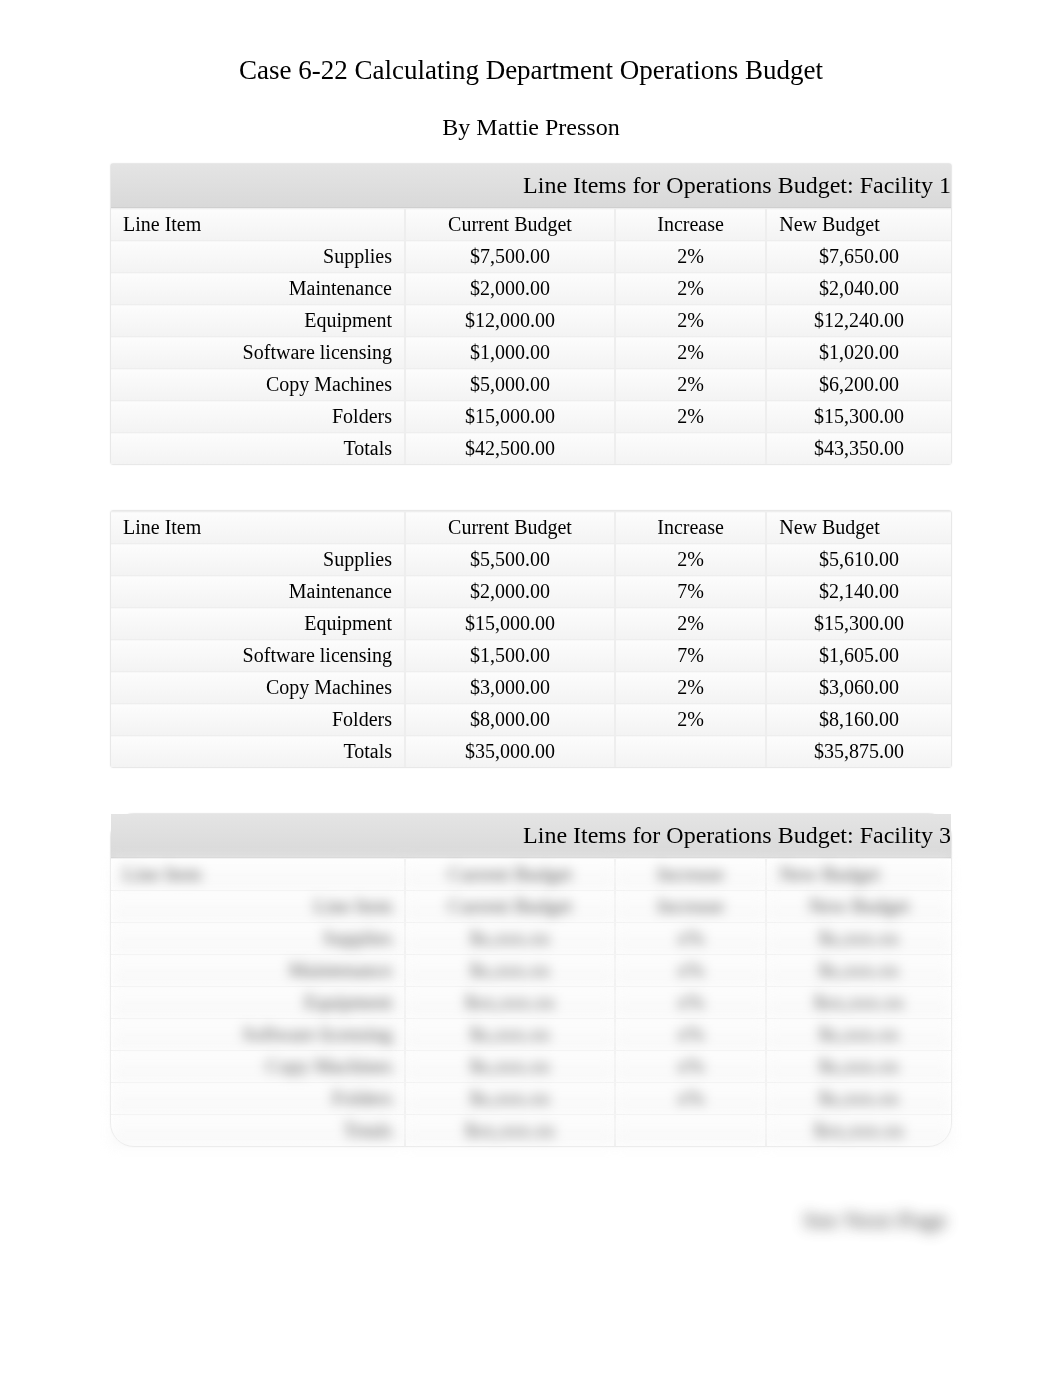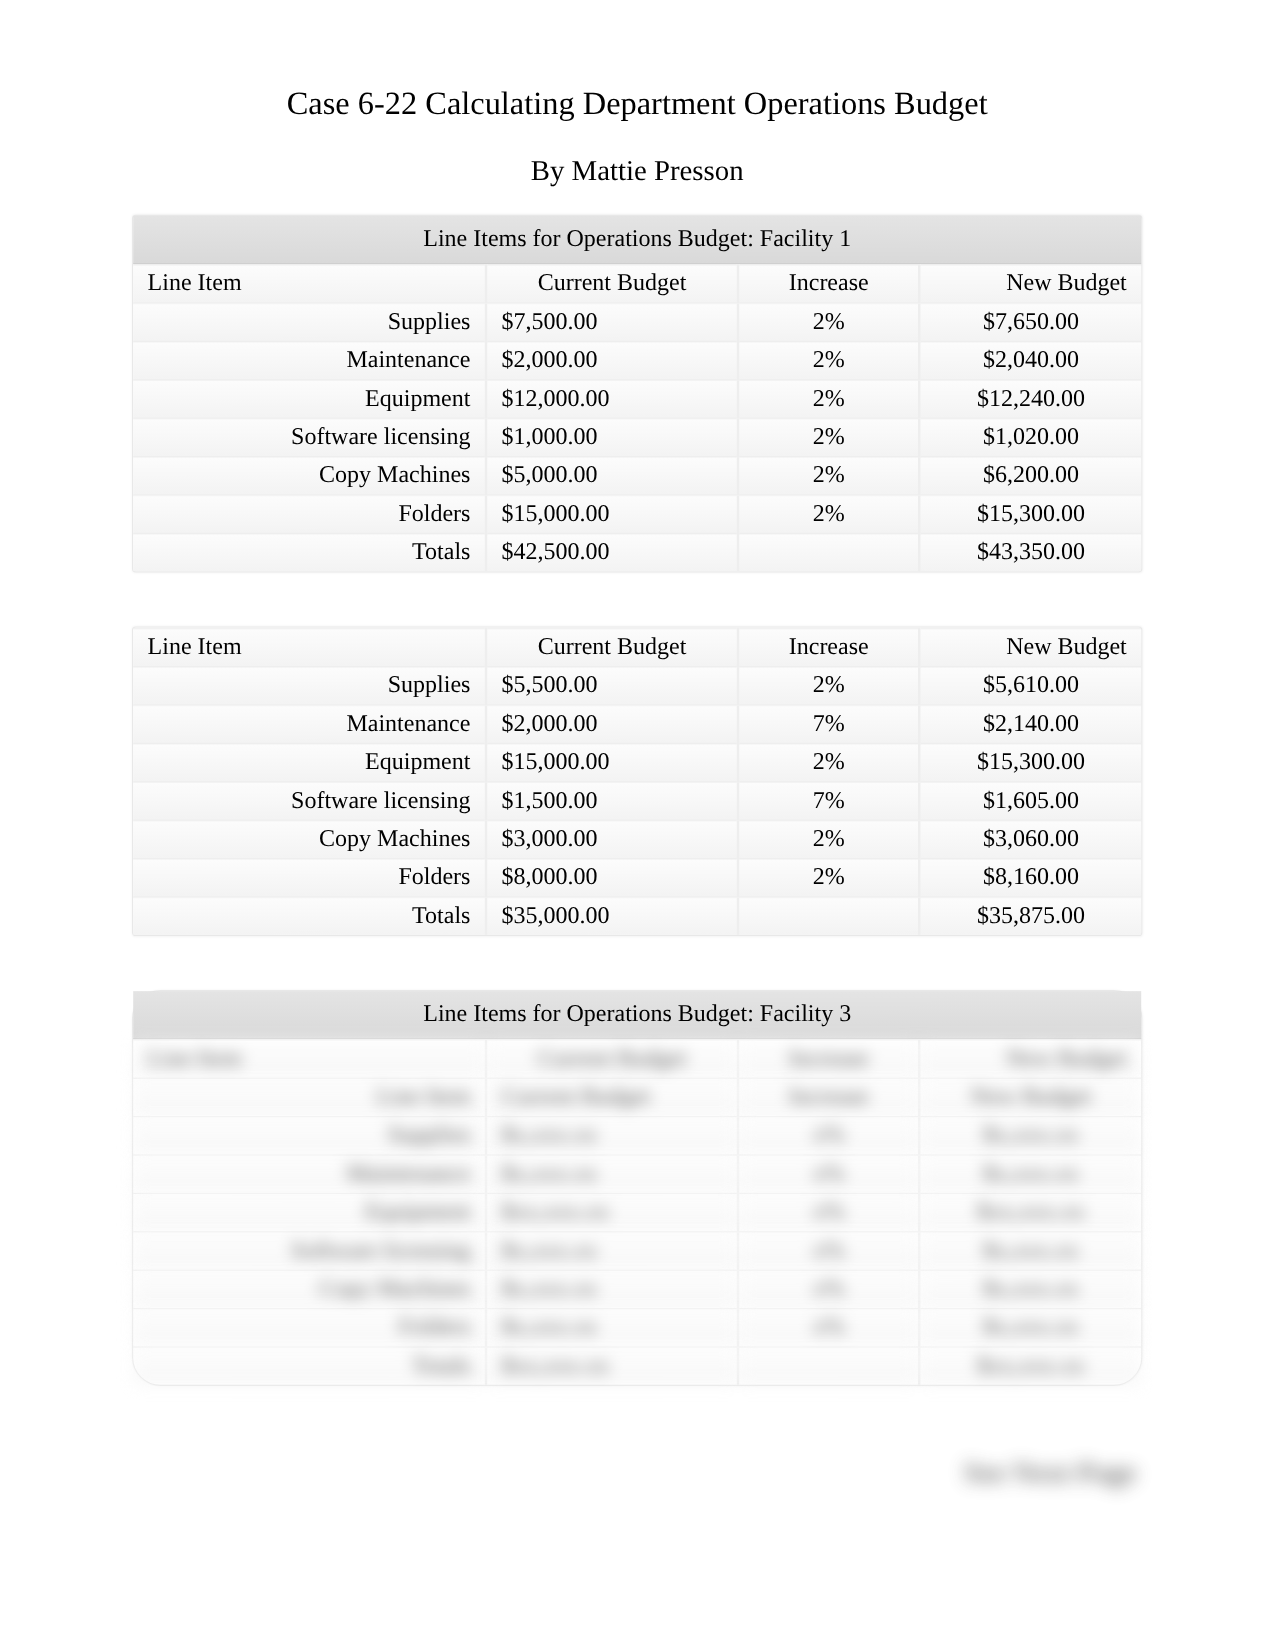--- a/index.html
+++ b/index.html
@@ -8,21 +8,20 @@
     background: #ffffff;
     color: #000;
     width: 1062px;
     padding: 55px 90px 40px 90px;
   }
   .title {
     text-align: center;
     font-size: 27px;
     font-weight: normal;
     margin-bottom: 25px;
-    margin-top: 16px;
   }
   .byline {
     text-align: center;
     font-size: 24px;
     font-weight: normal;
     margin-bottom: 22px;
     margin-top: 28px;
   }
   .table-block {
     margin: 0 20px 45px 20px;
@@ -30,43 +29,43 @@
     border-radius: 3px;
     box-shadow: 0 0 2px rgba(0,0,0,0.05);
   }
   table {
     width: 100%;
     border-collapse: collapse;
     font-size: 20px;
   }
   caption {
     caption-side: top;
-    text-align: center;
-    font-size: 20px;
+    text-align: right;
+    font-size: 24px;
     padding: 8px 0;
     background: linear-gradient(#e4e4e4, #d9d9d9);
     border-bottom: 1px solid #cfcfcf;
     color: #000;
   }
   th, td {
     padding: 4px 12px;
     height: 30px;
     vertical-align: middle;
     background: linear-gradient(#fcfcfc, #f3f3f3);
     border-top: 1px solid #eeeeee;
     border-left: 2px solid #eeeeee;
     font-weight: normal;
   }
   th:first-child, td:first-child { border-left: none; }
   .col-name   { text-align: left;   width: 35%; }
   .col-curr   { text-align: center; width: 25%; }
   .col-inc    { text-align: center; width: 18%; }
-  .col-new    { text-align: right; width: 22%; }
+  .col-new    { text-align: left; width: 22%; }
   tbody tr td.col-name { text-align: right; }
-  tbody tr td.col-curr { text-align: left; }
+  tbody tr td.col-curr { text-align: center; }
   tbody tr td.col-inc  { text-align: center; }
   tbody tr td.col-new  { text-align: center; }
   .blurred { position: relative; border-radius: 24px; }
   .blurred thead tr, .blurred tbody tr {
     filter: blur(6px);
     opacity: 0.65;
   }
   .blurred caption { filter: none; }
   .footer-note {
     text-align: right;

